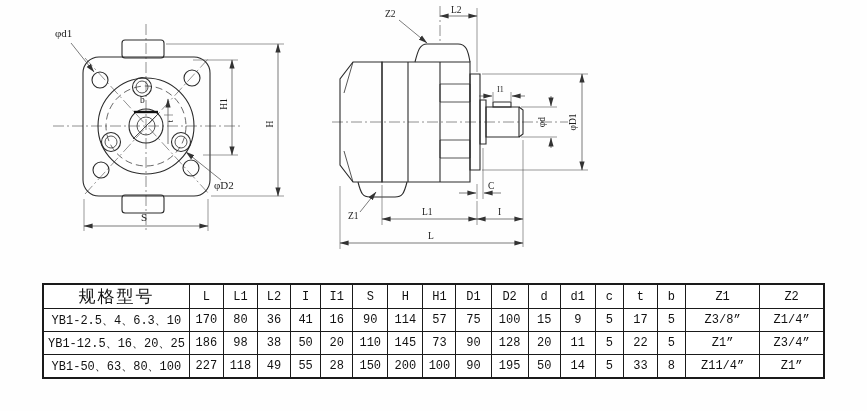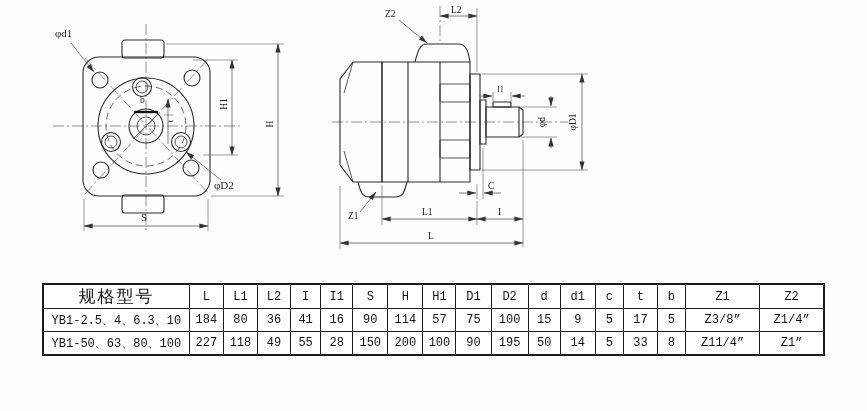--- a/index.html
+++ b/index.html
@@ -260,37 +260,57 @@
           <th>c</th>
           <th>t</th>
           <th>b</th>
           <th>Z1</th>
           <th>Z2</th>
         </tr>
       </thead>
     <tbody>
         <tr>
           <td>YB1-2.5、4、6.3、10</td>
-          <td>184</td>
+          <td>170</td>
           <td>80</td>
           <td>36</td>
           <td>41</td>
           <td>16</td>
           <td>90</td>
           <td>114</td>
           <td>57</td>
           <td>75</td>
           <td>100</td>
           <td>15</td>
           <td>9</td>
           <td>5</td>
           <td>17</td>
           <td>5</td>
           <td>Z3/8”</td>
           <td>Z1/4”</td>
+        </tr>
+        <tr>
+          <td>YB1-12.5、16、20、25</td>
+          <td>186</td>
+          <td>98</td>
+          <td>38</td>
+          <td>50</td>
+          <td>20</td>
+          <td>110</td>
+          <td>145</td>
+          <td>73</td>
+          <td>90</td>
+          <td>128</td>
+          <td>20</td>
+          <td>11</td>
+          <td>5</td>
+          <td>22</td>
+          <td>5</td>
+          <td>Z1”</td>
+          <td>Z3/4”</td>
         </tr>
         <tr>
           <td>YB1-50、63、80、100</td>
           <td>227</td>
           <td>118</td>
           <td>49</td>
           <td>55</td>
           <td>28</td>
           <td>150</td>
           <td>200</td>

